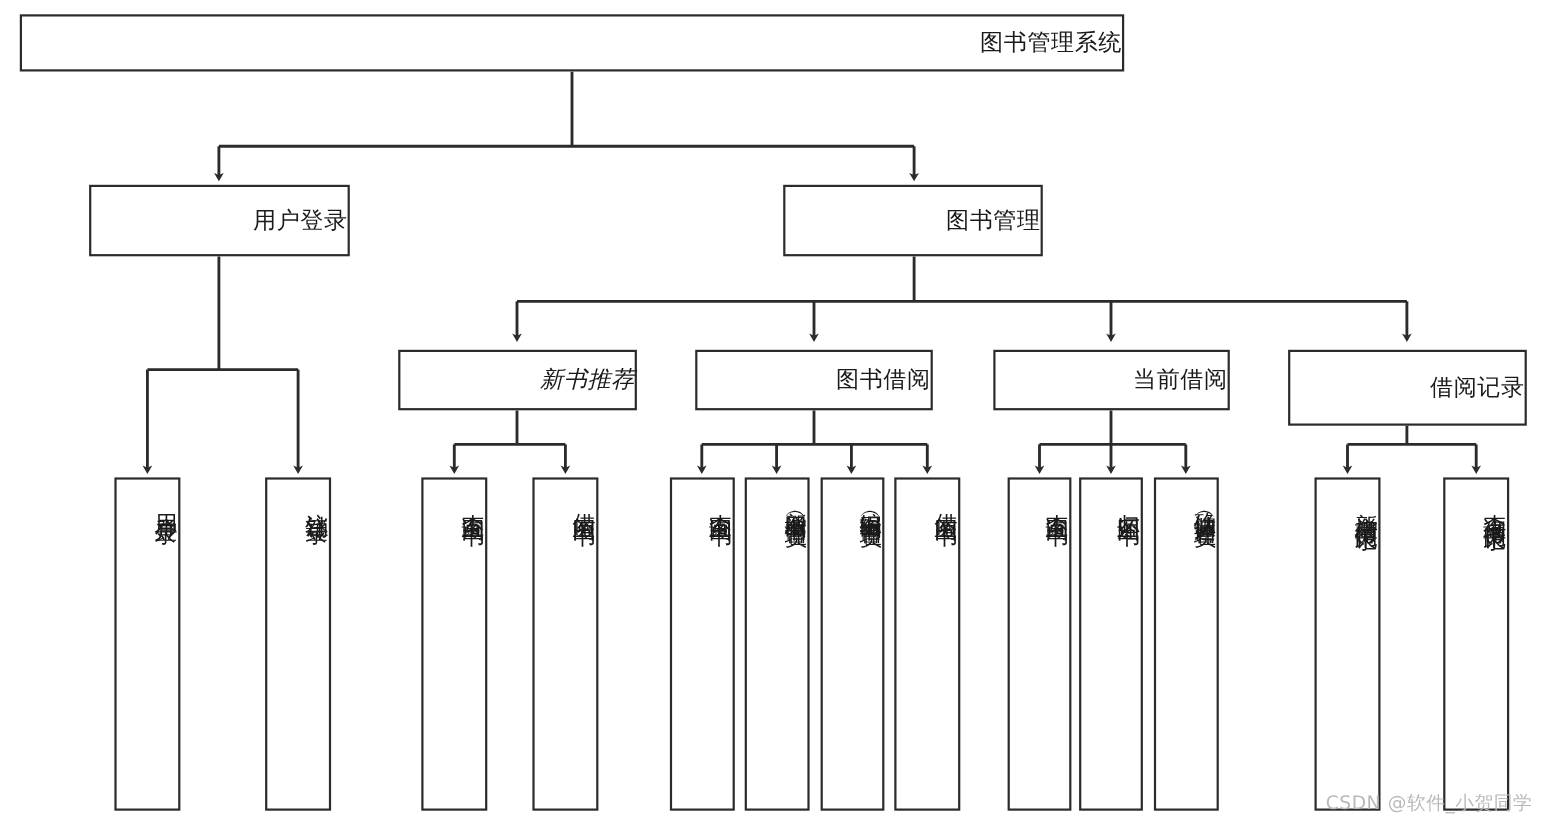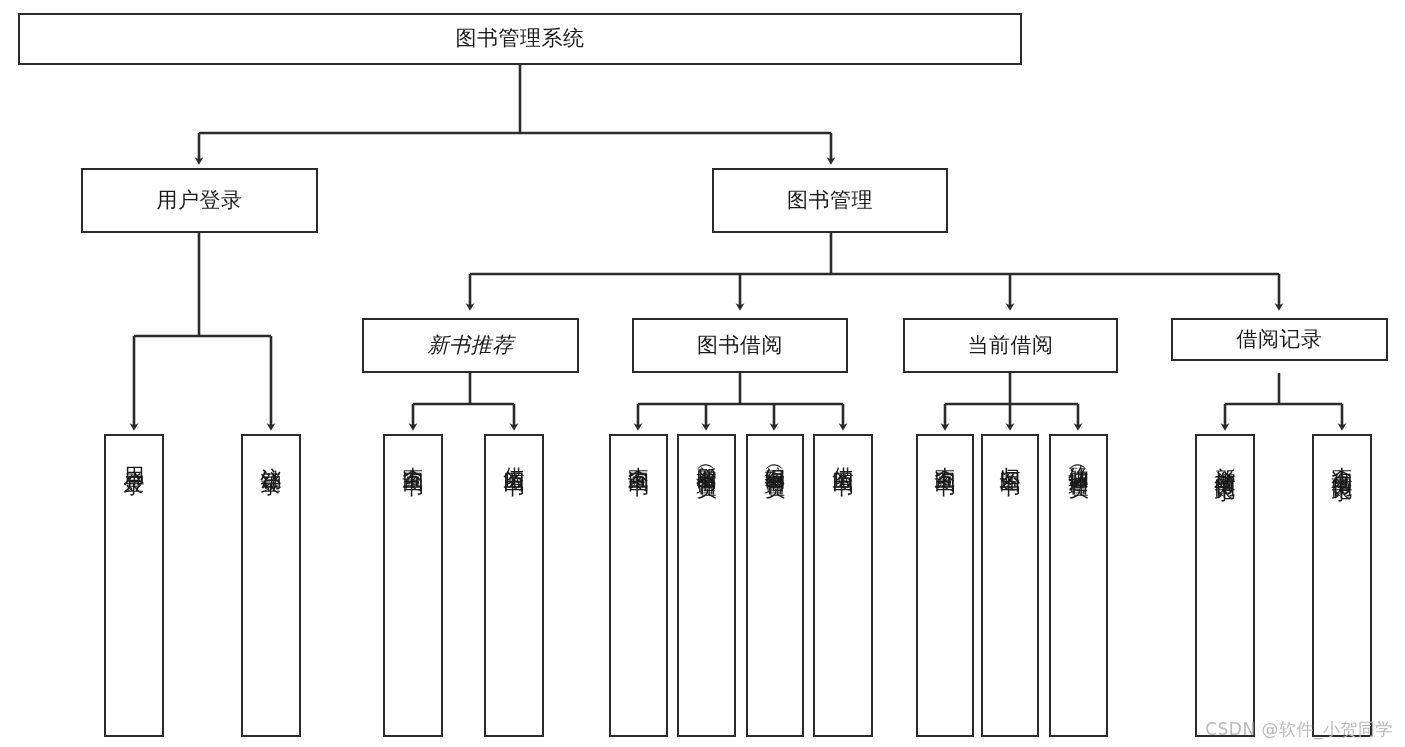--- a/index.html
+++ b/index.html
@@ -25,21 +25,21 @@
     height: 747px;
     pointer-events: none;
   }
   .node {
     position: absolute;
     box-sizing: border-box;
     background: #ffffff;
     border: 2px solid #2b2b2b;
     display: flex;
     align-items: center;
-    justify-content: center;
+    justify-content: flex-end;
     color: #1a1a1a;
     z-index: 2;
   }
   .node-label {
     display: block;
     text-align: center;
     line-height: 1.14;
     letter-spacing: 0.5px;
   }
   .node.horizontal .node-label {
@@ -140,21 +140,21 @@
 
   <div class="node horizontal" style="left:362px; top:318px; width:217px; height:55px;font-style:italic;">
     <span class="node-label">新书推荐</span>
   </div>
   <div class="node horizontal" style="left:903px; top:318px; width:215px; height:55px;">
     <span class="node-label">当前借阅</span>
   </div>
   <div class="node horizontal" style="left:632px; top:318px; width:216px; height:55px;">
     <span class="node-label">图书借阅</span>
   </div>
-  <div class="node horizontal" style="left:1171px; top:318px; width:217px; height:43px;">
+  <div class="node horizontal" style="left:1171px; top:318px; width:217px; height:69px;">
     <span class="node-label">借阅记录</span>
   </div>
 
   <div class="node vertical" style="left:104px; top:434px; width:60px; height:303px;">
     <span class="node-label">用户登录</span>
   </div>
   <div class="node vertical" style="left:241px; top:434px; width:60px; height:303px;">
     <span class="node-label">注销登录</span>
   </div>
 

